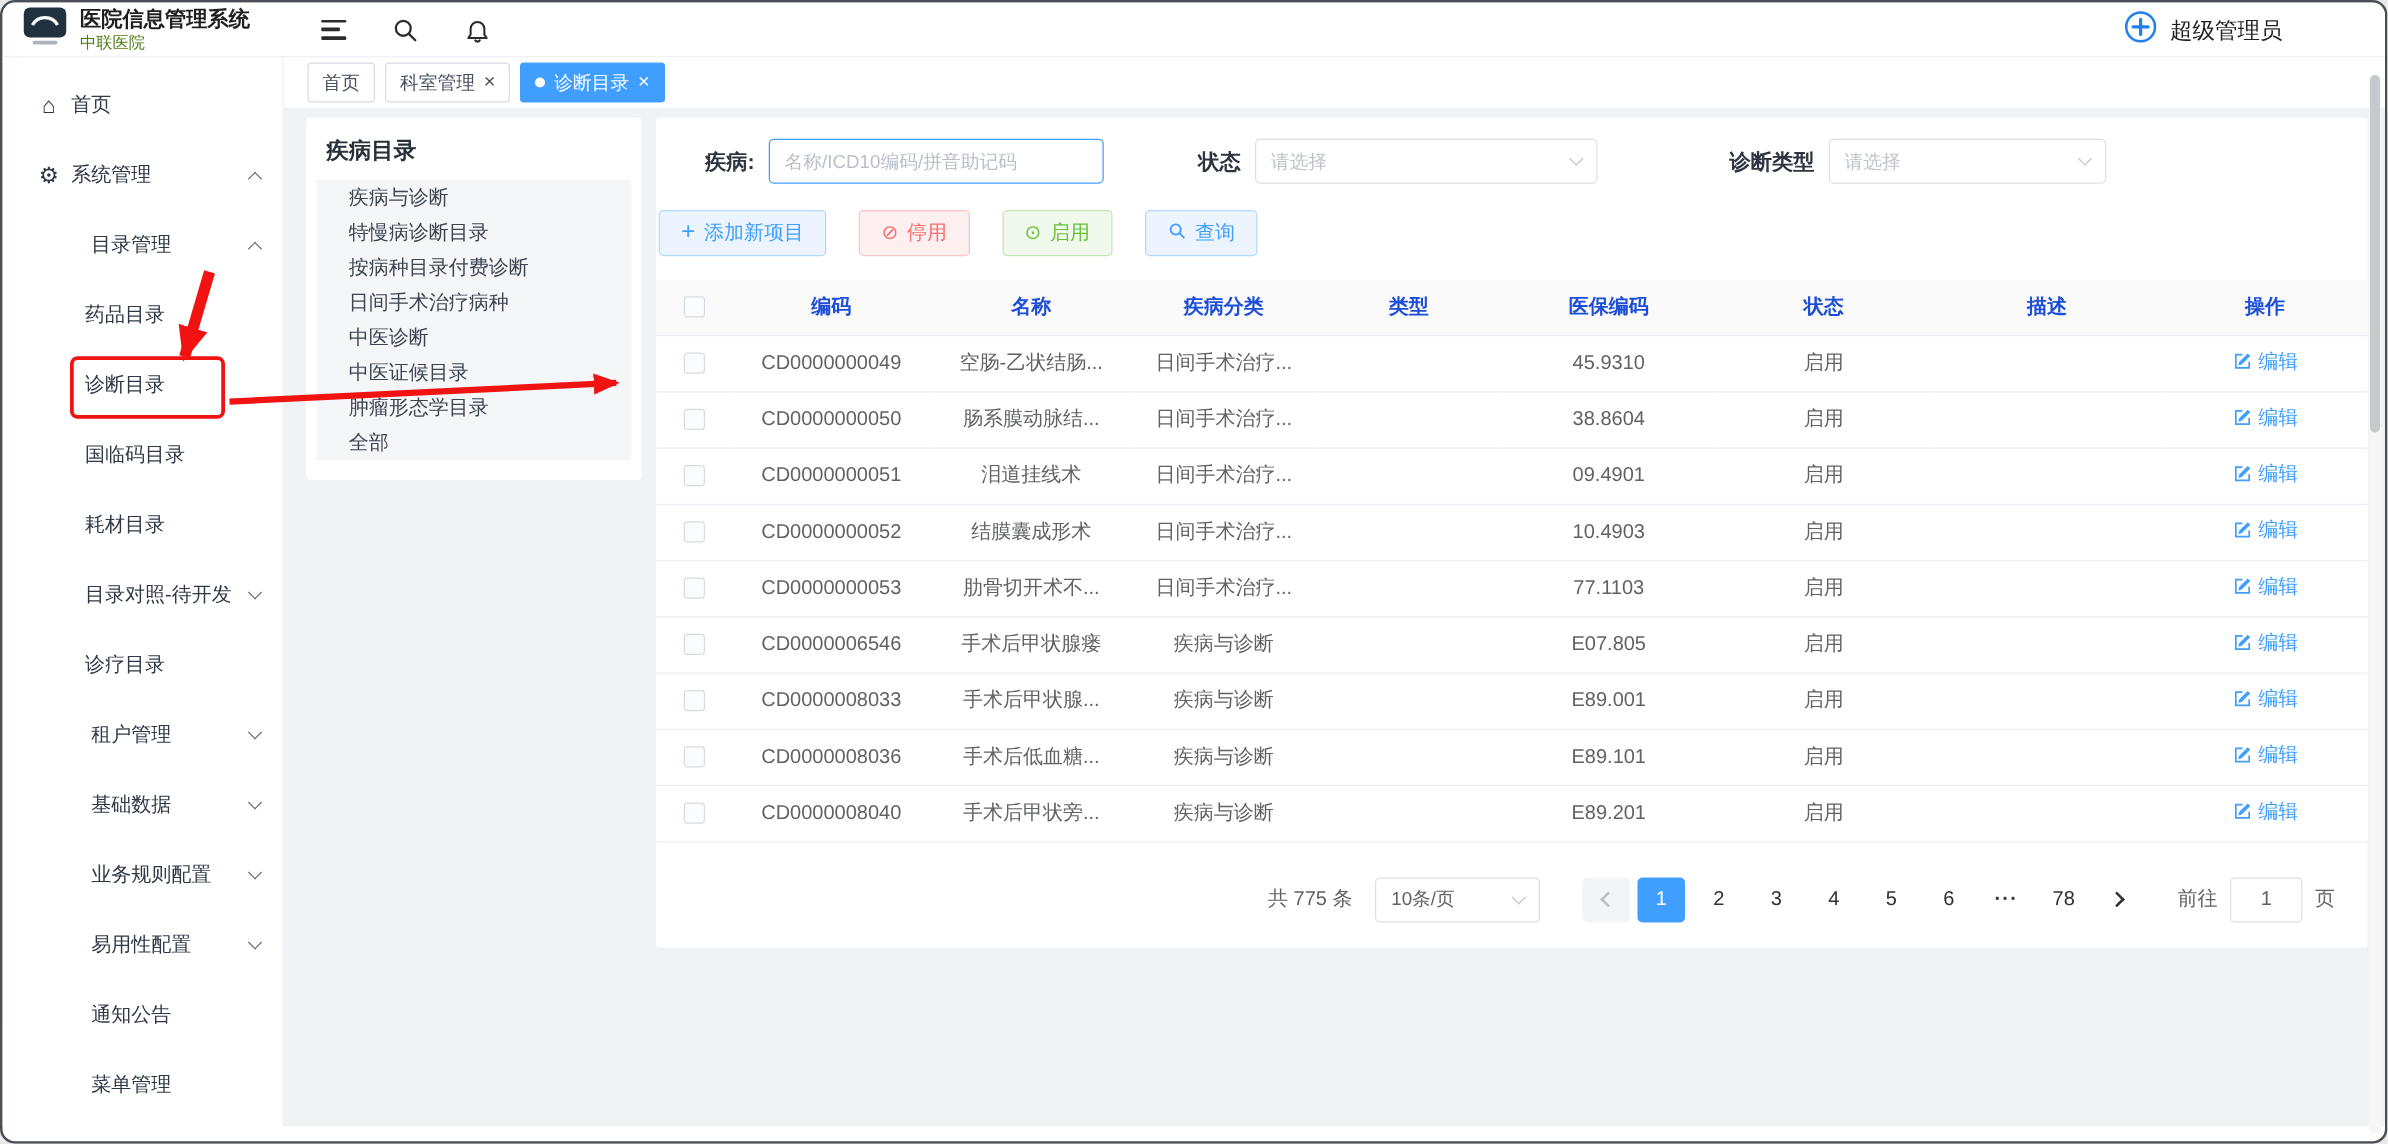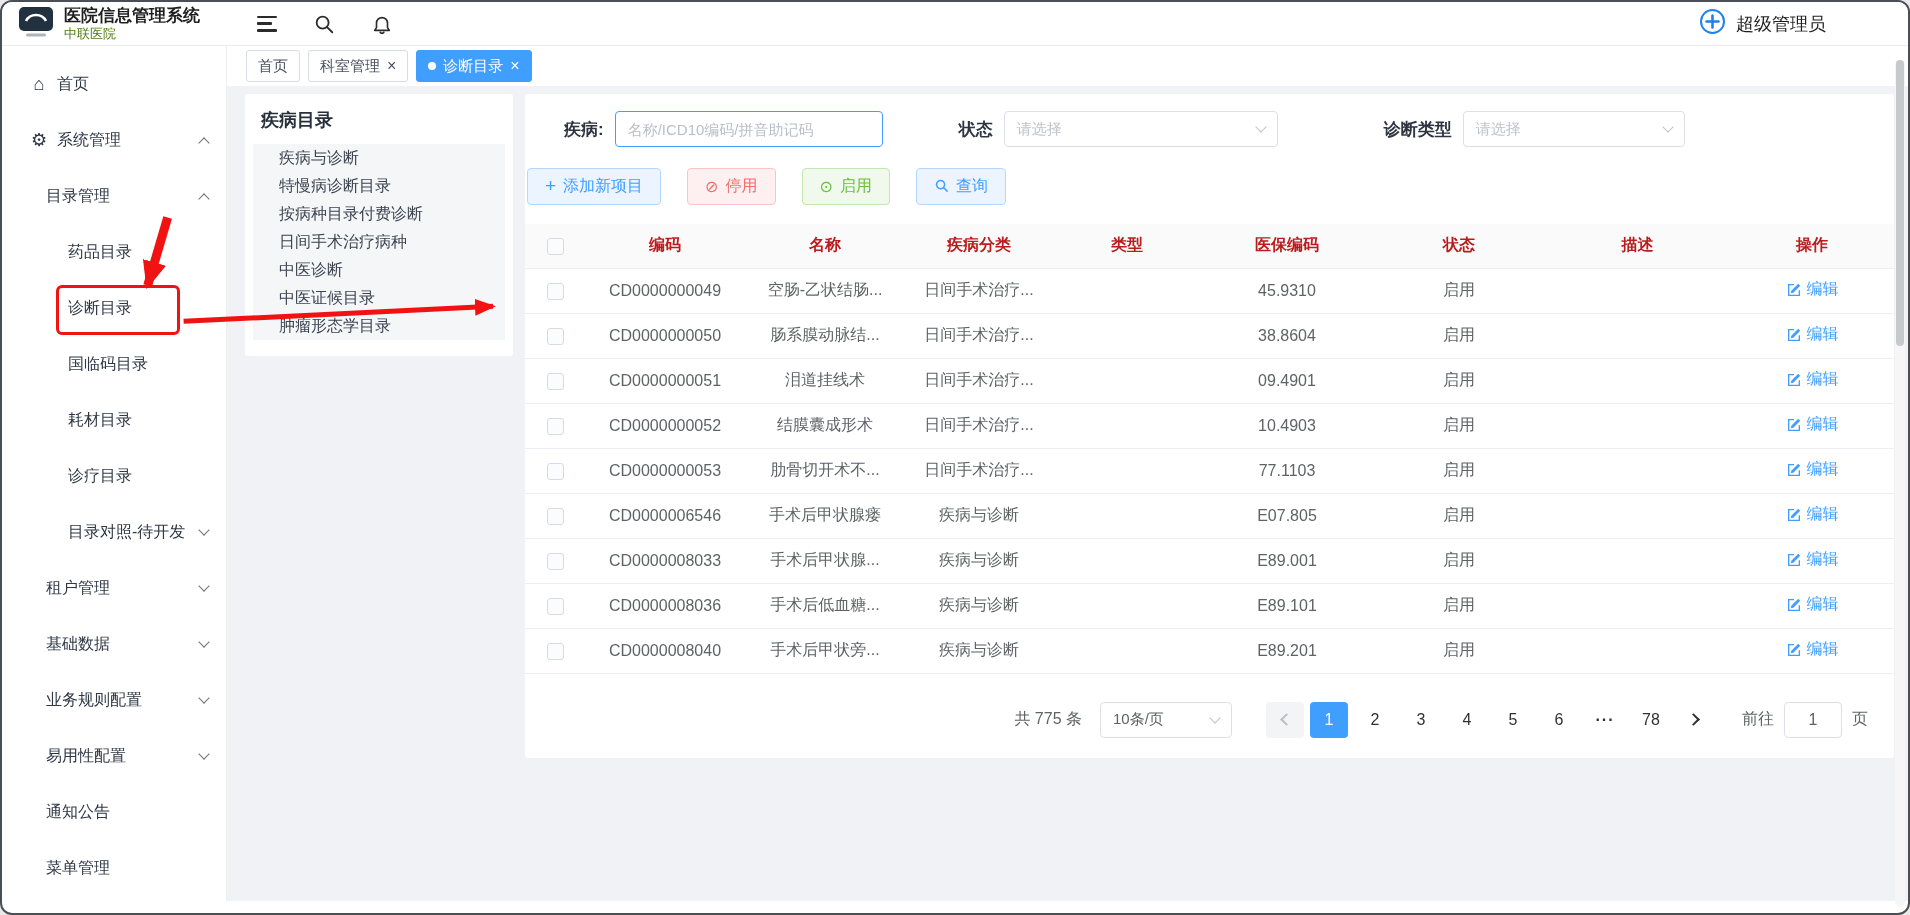--- a/index.html
+++ b/index.html
@@ -20,21 +20,21 @@
   .topbar-user{margin-left:auto;margin-right:82px;display:flex;align-items:center;gap:10px;cursor:pointer;}
   .user-name{font-size:18px;color:#1f1f1f;}
 
   
   .body-row{display:flex;height:calc(100% - 56px);}
 
   
   .sidebar{width:225px;min-width:225px;background:#fff;border-right:1px solid #eeeeee;padding-top:10px;overflow:hidden;}
   .side-item{position:relative;height:56px;display:flex;align-items:center;font-size:16px;color:#2e3846;cursor:pointer;padding-right:18px;white-space:nowrap;}
   .side-item[data-level="0"]{padding-left:27px;}
-  .side-item[data-level="1"]{padding-left:44px;}
+  .side-item[data-level="1"]{padding-left:71px;}
   .side-item[data-level="2"]{padding-left:66px;}
   .side-icon{display:none;width:20px;margin-right:8px;font-size:18px;color:#2e3846;text-align:center;line-height:1;}
   .side-item[data-icon] .side-icon{display:inline-block;}
   .side-item[data-icon="home"] .side-icon::before{content:"⌂";font-weight:bold;}
   .side-item[data-icon="gear"] .side-icon::before{content:"⚙";}
   .side-chev{display:none;width:8px;height:8px;border-right:1.8px solid #6b7280;border-bottom:1.8px solid #6b7280;margin-left:auto;}
   .side-chev[data-chev="up"]{display:inline-block;transform:rotate(-135deg);margin-top:5px;}
   .side-chev[data-chev="down"]{display:inline-block;transform:rotate(45deg);margin-top:-4px;}
   .side-item[data-hl="true"]::after{content:"";position:absolute;left:54px;top:5px;width:118px;height:44px;border:3px solid #f11212;border-radius:6px;pointer-events:none;}
 
@@ -73,21 +73,21 @@
   .toolbar{display:flex;align-items:center;gap:26px;padding:21px 0 0 2px;}
   .btn{display:flex;align-items:center;gap:7px;height:37px;padding:0 17px;border-radius:4px;font-size:16px;cursor:pointer;border:1px solid transparent;font-family:inherit;white-space:nowrap;}
   .btn .bi{font-size:16px;line-height:1;}
   .btn-add{color:#409eff;background:#ecf5ff;border-color:#b3d8ff;}
   .btn-add .bi{font-size:19px;margin-top:-2px;}
   .btn-disable{color:#f56c6c;background:#fef0f0;border-color:#fbc4c4;}
   .btn-enable{color:#67c23a;background:#f0f9eb;border-color:#c2e7b0;}
   .btn-query{color:#409eff;background:#ecf5ff;border-color:#b3d8ff;}
 
   table.grid{width:100%;border-collapse:collapse;table-layout:fixed;margin-top:19px;}
-  .grid th{height:44px;background:#fafafa;font-size:16px;font-weight:bold;color:#b91c1c;border-bottom:1px solid #ebeef5;text-align:center;}
+  .grid th{height:44px;background:#fafafa;font-size:16px;font-weight:bold;color:#1d4ed8;border-bottom:1px solid #ebeef5;text-align:center;}
   .grid td{height:45px;font-size:16px;color:#606266;border-bottom:1px solid #ebeef5;text-align:center;overflow:hidden;white-space:nowrap;text-overflow:ellipsis;background:#fff;}
   .checkbox{display:inline-block;width:17px;height:17px;border:1px solid #d6dbe3;border-radius:3px;background:#fbfcfd;vertical-align:middle;cursor:pointer;}
   .edit-link{display:inline-flex;align-items:center;gap:5px;color:#409eff;cursor:pointer;font-size:16px;}
 
   .pagination{display:flex;align-items:center;justify-content:flex-end;padding:28px 26px 0 0;font-size:16px;color:#606266;}
   .pg-total{margin-right:18px;white-space:nowrap;}
   .pg-size{width:132px;margin-right:34px;}
   .pg-size .ph{color:#606266;font-size:15px;}
   .pg-btn{min-width:38px;height:36px;display:flex;align-items:center;justify-content:center;border:none;background:transparent;color:#303133;font-size:16px;border-radius:4px;cursor:pointer;font-family:inherit;padding:0 6px;}
   .pg-btn[data-active="true"]{background:#409eff;color:#fff;}
@@ -199,28 +199,28 @@
         </div>
 
         <div class="side-item" data-level="2">
 
           <span class="side-label">耗材目录</span>
 
         </div>
 
         <div class="side-item" data-level="2">
 
-          <span class="side-label">诊疗目录</span>
-
-        </div>
-
-        <div class="side-item" data-level="2">
-
           <span class="side-label">目录对照-待开发</span>
           <span class="side-chev" data-chev="down"></span>
+        </div>
+
+        <div class="side-item" data-level="2">
+
+          <span class="side-label">诊疗目录</span>
+
         </div>
 
         <div class="side-item" data-level="1">
 
           <span class="side-label">租户管理</span>
           <span class="side-chev" data-chev="down"></span>
         </div>
 
         <div class="side-item" data-level="1">
 
@@ -303,20 +303,23 @@
               </div>
 
               <div class="catalog-item">
                 <span>中医证候目录</span>
               </div>
 
               <div class="catalog-item">
                 <span>肿瘤形态学目录</span>
               </div>
 
+              <div class="catalog-item">
+                <span>全部</span>
+              </div>
             </div>
         </section>
 
         <section class="table-panel">
 
           <div class="filter-row">
             <span class="f-label">疾病:</span>
             <input class="disease-input" placeholder="名称/ICD10编码/拼音助记码" style="">
             <span class="f-label status">状态</span>
             <div class="select status">

